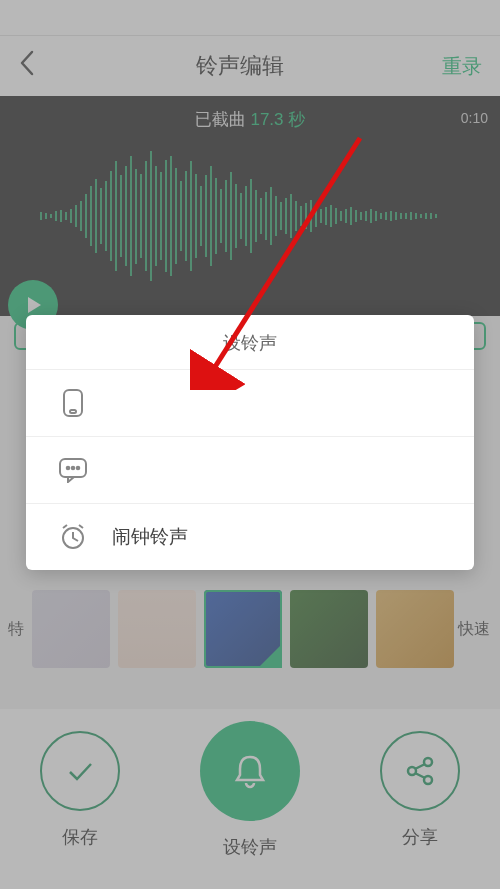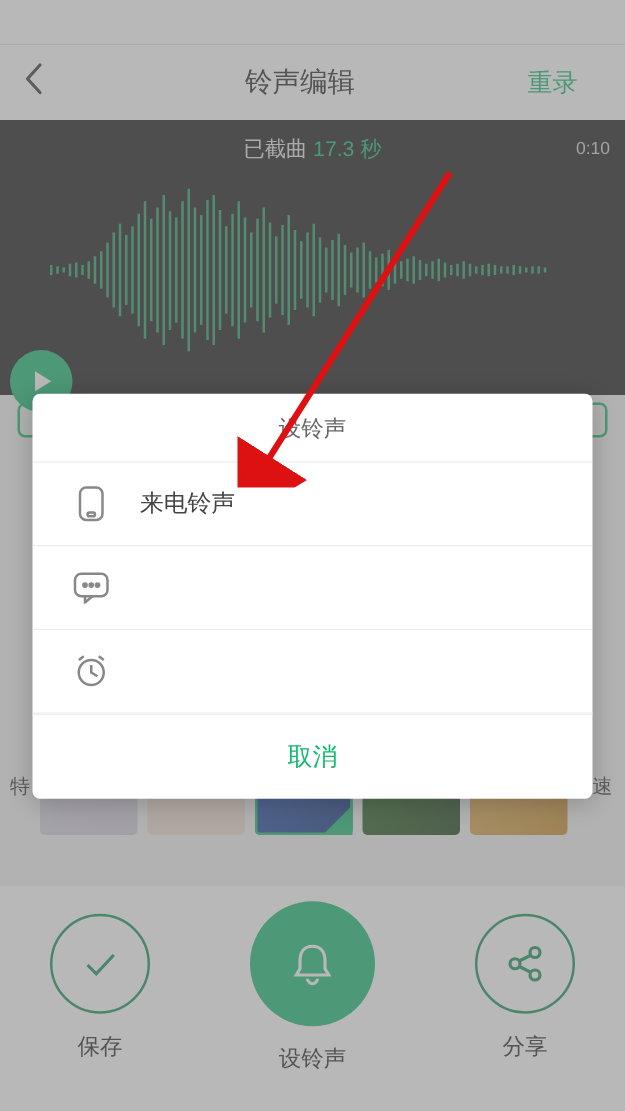--- a/index.html
+++ b/index.html
@@ -6,21 +6,21 @@
   html, body { width: 500px; height: 889px; background: #000; overflow: hidden; }
   .screen { position: relative; width: 500px; height: 889px; background: #f2f2f2; }
 
   
   .statusbar { height: 36px; background: #fff; border-bottom: 1px solid #e0e0e0; }
 
   
   .header { height: 60px; background: #fff; display: flex; align-items: center; padding: 0 18px; gap: 47px; }
   .back { width: 40px; font-size: 28px; color: #333; }
   .title { flex: 1; text-align: center; font-size: 22px; color: #222; font-weight: 400; }
-  .rerecord { width: 60px; font-size: 20px; color: #13b96e; }
+  .rerecord { width: 60px; text-align: right; font-size: 20px; color: #13b96e; }
 
   
   .wavepanel { position: relative; height: 220px; background: #151515; }
   .wtext { position: absolute; top: 12px; left: 0; right: 0; text-align: center; font-size: 17px; color: #e2e2e2; }
   .wtext .acc { color: #13b96e; }
   .wtotal { position: absolute; top: 14px; right: 12px; font-size: 14px; color: #cfcfcf; }
   .wave { position: absolute; left: 40px; right: 10px; top: 50px; bottom: 30px; display: flex; align-items: center; }
   .wave span { display: inline-block; width: 2px; margin-right: 3px; background: #1f9e63; }
   .playbtn { position: absolute; left: 8px; bottom: -14px; width: 50px; height: 50px; border-radius: 50%; background: #13b96e; display: flex; align-items: center; justify-content: center; }
   .playbtn svg { fill: #fff; }
@@ -232,21 +232,20 @@
   <div class="dialog">
     <div class="dtitle">设铃声</div>
 
     <div class="ditem">
       <div class="dicon">
         <svg width="26" height="30" viewBox="0 0 26 30">
             <rect x="4" y="2" width="18" height="26" rx="5"></rect>
             <rect x="10" y="22" width="6" height="3" rx="1.5"></rect>
           </svg>
       </div>
-      <div class="dlabel">来电铃声</div>
     </div>
 
     <div class="ditem">
       <div class="dicon">
         <svg width="30" height="26" viewBox="0 0 30 26">
             <rect x="2" y="2" width="26" height="18" rx="5"></rect>
             <path d="M10 20 L10 25 L16 20"></path>
             <circle cx="10" cy="11" r="1.3" fill="#888"></circle>
             <circle cx="15" cy="11" r="1.3" fill="#888"></circle>
             <circle cx="20" cy="11" r="1.3" fill="#888"></circle>
@@ -255,23 +254,23 @@
     </div>
 
     <div class="ditem">
       <div class="dicon">
         <svg width="30" height="30" viewBox="0 0 30 30">
             <circle cx="15" cy="16" r="10"></circle>
             <path d="M15 10 L15 16 L20 19"></path>
             <path d="M5 6 L9 3 M25 6 L21 3"></path>
           </svg>
       </div>
-    </div>
-
-    <div class="dcancel">取消</div>
+      <div class="dlabel">闹钟铃声</div>
+    </div>
+
   </div>
 
   <svg class="arrow" viewBox="0 0 180 260">
     <defs>
         <marker id="ah" markerWidth="14" markerHeight="14" refX="3" refY="7" orient="auto">
           <path d="M0 0 L14 7 L0 14 Z" fill="#d11"></path>
         </marker>
       </defs>
     <line x1="170" y1="8" x2="18" y2="248" stroke="#d11" stroke-width="5" marker-end="url(#ah)"></line>
   </svg>

